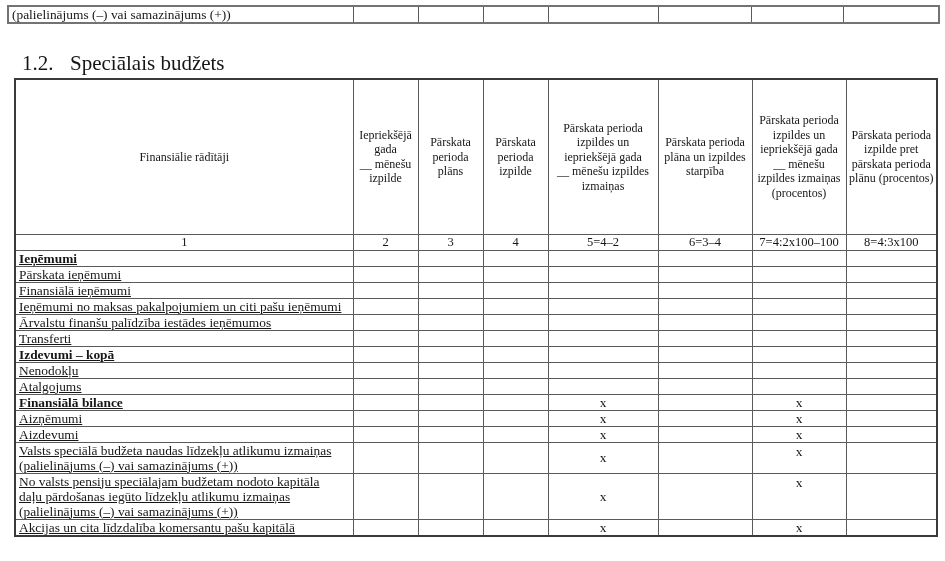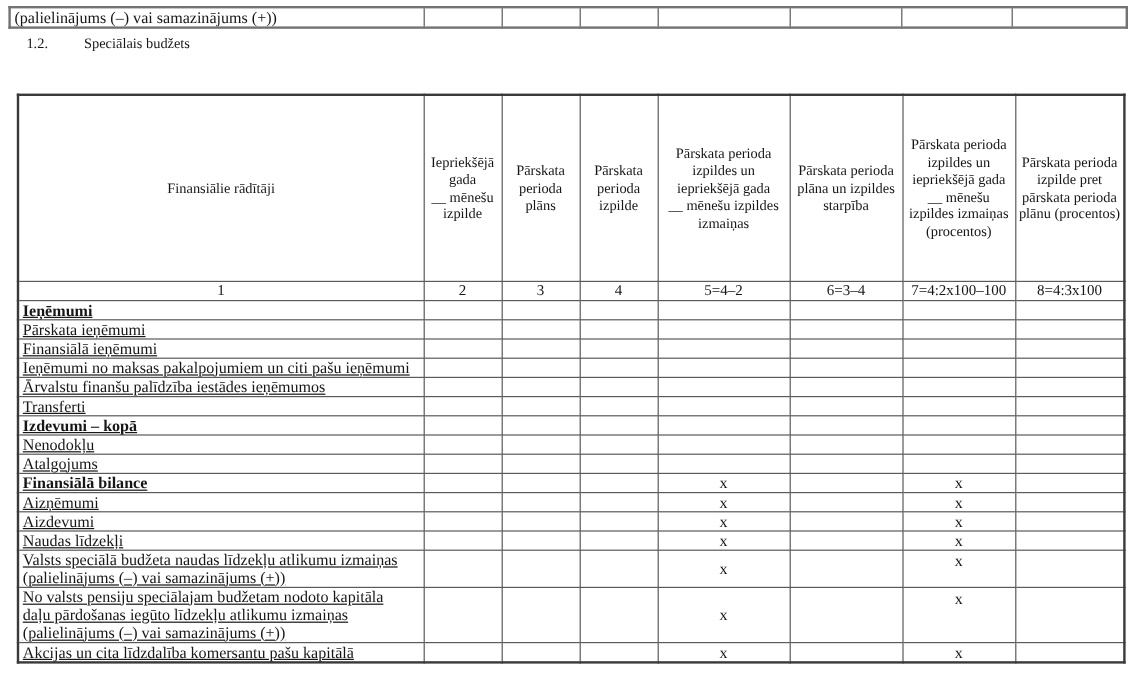--- a/index.html
+++ b/index.html
@@ -25,22 +25,22 @@
     font-size: 13.4px;
     line-height: 15px;
     padding: 0 3px;
     white-space: nowrap;
     overflow: hidden;
   }
 
   
   .heading {
     position: absolute;
-    left: 22px; top: 27px;
-    font-size: 12px;
+    left: 22px; top: 54px;
+    font-size: 21px;
     line-height: 18px;
     white-space: nowrap;
   }
   .heading .num { display: inline-block; width: 48px; }
 
   
   .main-table {
     position: absolute;
     left: 14px; top: 78px;
     width: 922px;
@@ -264,30 +264,20 @@
         <td class="label-cell">Aizdevumi</td>
         <td class="val-cell"></td>
         <td class="val-cell"></td>
         <td class="val-cell"></td>
         <td class="val-cell">x</td>
         <td class="val-cell"></td>
         <td class="val-cell">x</td>
         <td class="val-cell"></td>
       </tr>
       <tr>
-        <td class="label-cell">Naudas līdzekļi</td>
-        <td class="val-cell"></td>
-        <td class="val-cell"></td>
-        <td class="val-cell"></td>
-        <td class="val-cell">x</td>
-        <td class="val-cell"></td>
-        <td class="val-cell">x</td>
-        <td class="val-cell"></td>
-      </tr>
-      <tr>
         <td class="label-cell">Valsts speciālā budžeta naudas līdzekļu atlikumu izmaiņas (palielinājums (–) vai samazinājums (+))</td>
         <td class="val-cell"></td>
         <td class="val-cell"></td>
         <td class="val-cell"></td>
         <td class="val-cell">x</td>
         <td class="val-cell"></td>
         <td class="val-cell x-top">x</td>
         <td class="val-cell"></td>
       </tr>
       <tr>

